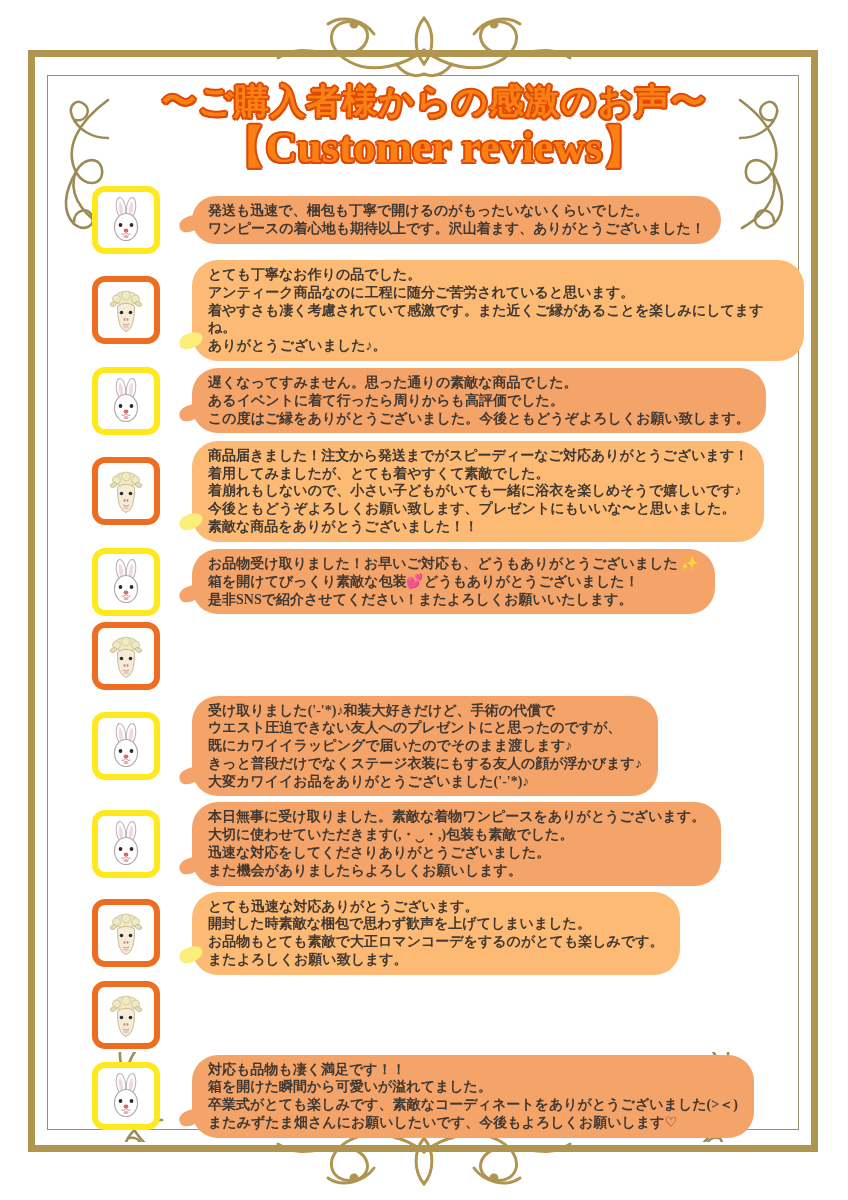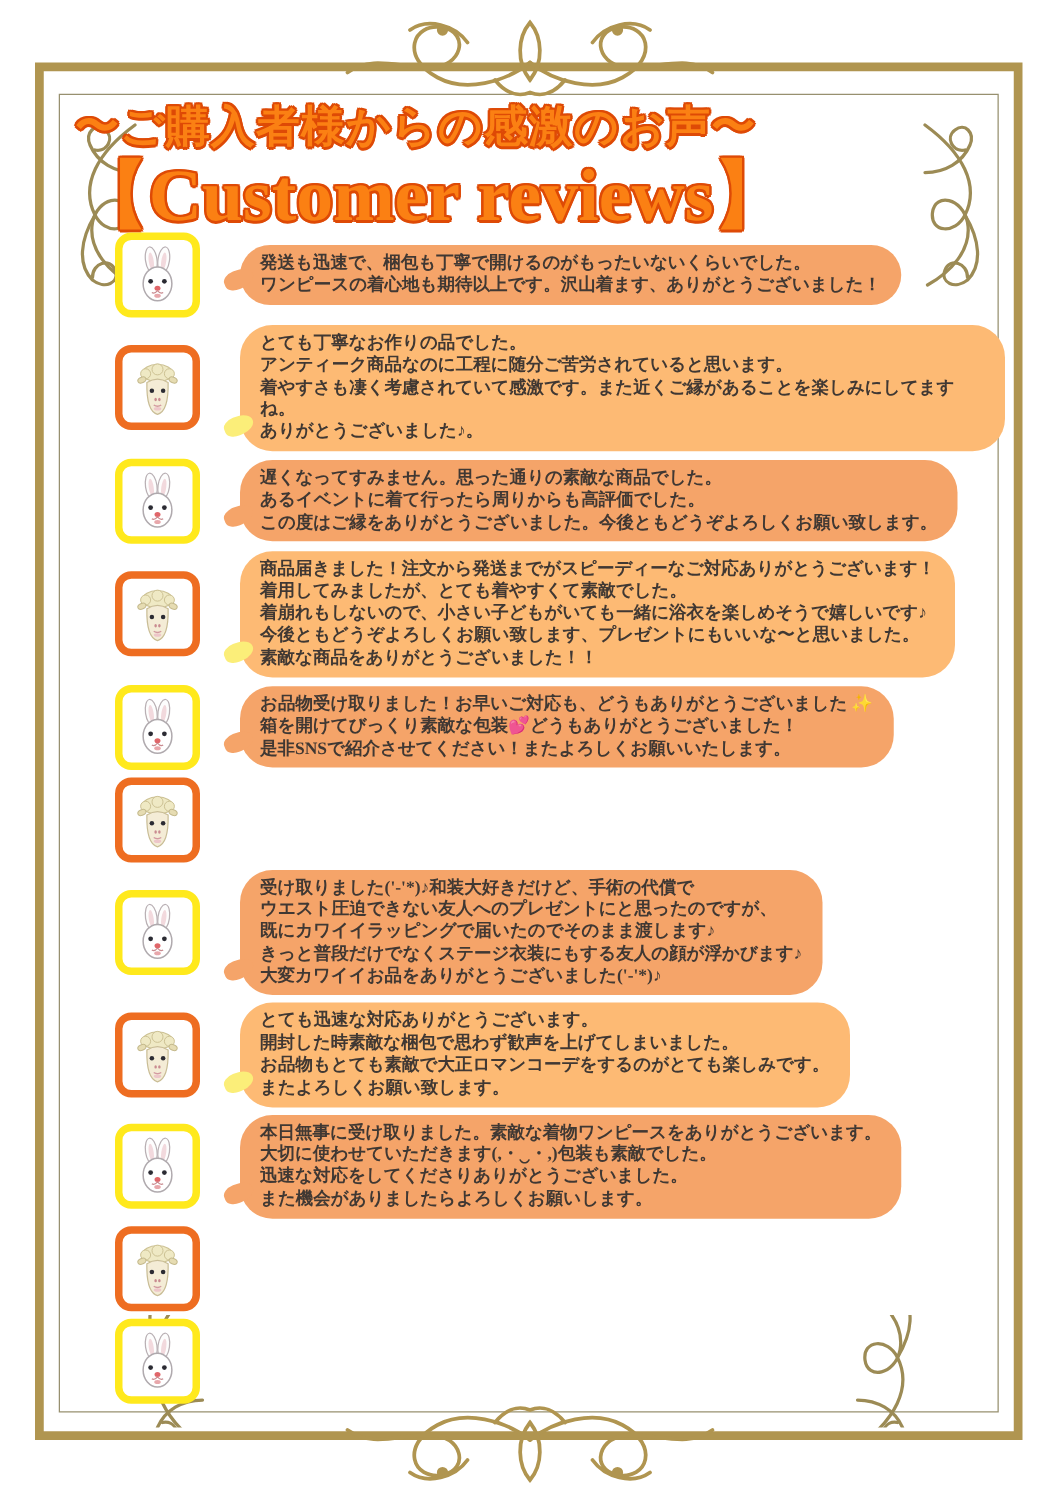--- a/index.html
+++ b/index.html
@@ -19,28 +19,28 @@
   }
   .flourish{position:absolute;pointer-events:none;}
   .flourish svg{display:block;}
   .fl-top{left:50%;top:4px;transform:translateX(-50%);}
   .fl-bottom{left:50%;bottom:2px;transform:translateX(-50%) scaleY(-1);}
   .fl-tl{left:44px;top:96px;}
   .fl-tr{right:44px;top:96px;transform:scaleX(-1);}
   .fl-bl{left:98px;bottom:58px;transform:scaleY(-1);}
   .fl-br{right:98px;bottom:58px;transform:scale(-1,-1);}
   
-  .title-wrap{position:absolute;left:60px;right:40px;top:82px;}
+  .title-wrap{position:absolute;left:60px;right:40px;top:82px;text-align:center;}
   .title-jp{
     font-size:35px;font-weight:bold;letter-spacing:1px;color:#fb8013;line-height:1.15;
     text-shadow:-2px 0 #de4a06,2px 0 #de4a06,0 -2px #de4a06,0 2px #de4a06,
                 -1.5px -1.5px #de4a06,1.5px -1.5px #de4a06,-1.5px 1.5px #de4a06,1.5px 1.5px #de4a06;
   }
   .title-en{
-    font-size:59px;font-weight:bold;color:#fb8013;line-height:1.1;margin-top:2px;
+    font-size:44px;font-weight:bold;color:#fb8013;line-height:1.1;margin-top:2px;
     text-shadow:-2px 0 #de4a06,2px 0 #de4a06,0 -2px #de4a06,0 2px #de4a06,
                 -1.5px -1.5px #de4a06,1.5px -1.5px #de4a06,-1.5px 1.5px #de4a06,1.5px 1.5px #de4a06;
   }
   
   .reviews{position:absolute;left:52px;right:44px;top:186px;display:flex;flex-direction:column;gap:6px;}
   .row{display:flex;align-items:center;padding-left:40px;gap:32px;}
   .avatar{
     flex:none;width:56px;height:56px;background:#ffffff;border-radius:13px;
     display:flex;align-items:center;justify-content:center;
   }
@@ -226,52 +226,56 @@
         </svg>
     </div>
     <div class="bubble orange">受け取りました('-'*)♪和装大好きだけど、手術の代償で
 ウエスト圧迫できない友人へのプレゼントにと思ったのですが、
 既にカワイイラッピングで届いたのでそのまま渡します♪
 きっと普段だけでなくステージ衣装にもする友人の顔が浮かびます♪
 大変カワイイお品をありがとうございました('-'*)♪</div>
   </div>
 
   <div class="row">
+    <div class="avatar rabbit-frame">
+      <svg width="48" height="48" viewBox="0 0 48 48">
+          <use href="#rabbit-face"></use>
+        </svg>
+    </div>
+    <div class="bubble orange">本日無事に受け取りました。素敵な着物ワンピースをありがとうございます。
+大切に使わせていただきます(,・‿・,)包装も素敵でした。
+迅速な対応をしてくださりありがとうございました。
+また機会がありましたらよろしくお願いします。</div>
+  </div>
+
+  <div class="row">
     <div class="avatar sheep-frame">
       <svg width="48" height="48" viewBox="0 0 48 48">
           <use href="#sheep-face"></use>
         </svg>
     </div>
     <div class="bubble yellow">とても迅速な対応ありがとうございます。
 開封した時素敵な梱包で思わず歓声を上げてしまいました。
 お品物もとても素敵で大正ロマンコーデをするのがとても楽しみです。
 またよろしくお願い致します。</div>
   </div>
 
   <div class="row">
-    <div class="avatar rabbit-frame">
-      <svg width="48" height="48" viewBox="0 0 48 48">
-          <use href="#rabbit-face"></use>
-        </svg>
-    </div>
-    <div class="bubble orange">本日無事に受け取りました。素敵な着物ワンピースをありがとうございます。
-大切に使わせていただきます(,・‿・,)包装も素敵でした。
-迅速な対応をしてくださりありがとうございました。
-また機会がありましたらよろしくお願いします。</div>
-  </div>
-
-  <div class="row">
-    <div class="avatar sheep-frame">
-      <svg width="48" height="48" viewBox="0 0 48 48">
-          <use href="#sheep-face"></use>
-        </svg>
-    </div>
-  </div>
-
-  <div class="row">
-    <div class="avatar rabbit-frame">
-      <svg width="48" height="48" viewBox="0 0 48 48">
-          <use href="#rabbit-face"></use>
-        </svg>
-    </div>
+    <div class="avatar sheep-frame">
+      <svg width="48" height="48" viewBox="0 0 48 48">
+          <use href="#sheep-face"></use>
+        </svg>
+    </div>
+  </div>
+
+  <div class="row">
+    <div class="avatar rabbit-frame">
+      <svg width="48" height="48" viewBox="0 0 48 48">
+          <use href="#rabbit-face"></use>
+        </svg>
+    </div>
+    <div class="bubble orange">対応も品物も凄く満足です！！
+箱を開けた瞬間から可愛いが溢れてました。
+卒業式がとても楽しみです、素敵なコーディネートをありがとうございました(&gt;＜)
+またみずたま畑さんにお願いしたいです、今後もよろしくお願いします♡</div>
   </div>
 
 </div>
 
 </body></html>

